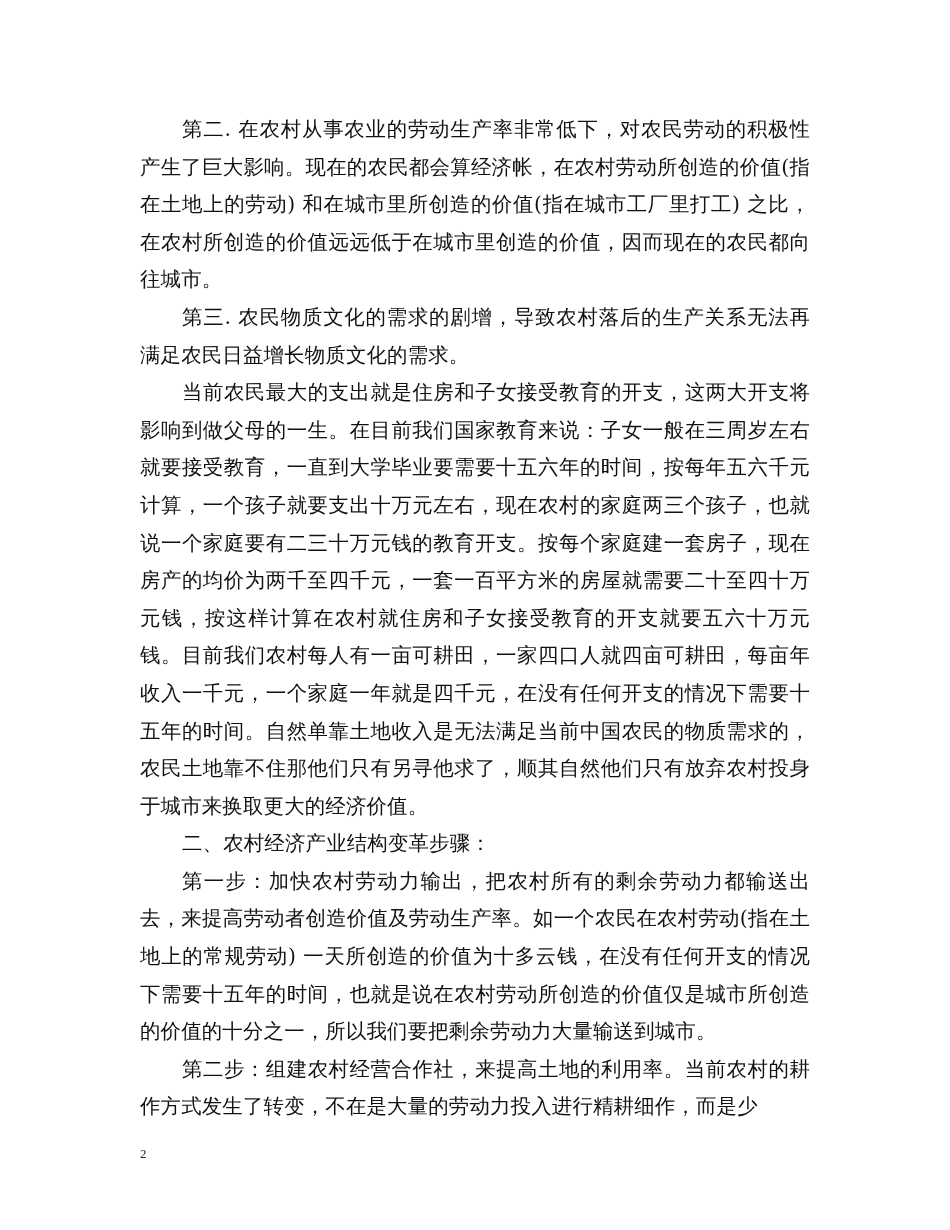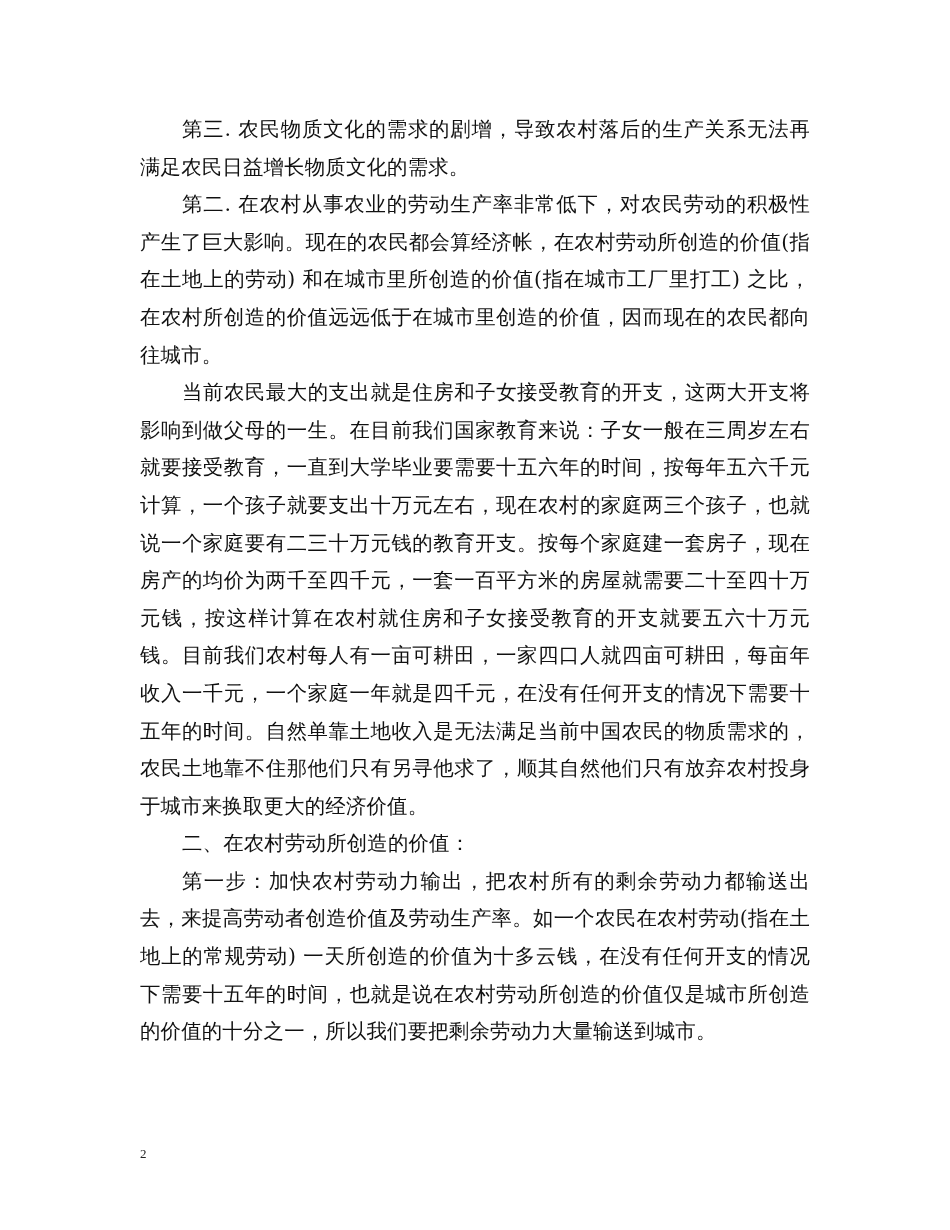--- a/index.html
+++ b/index.html
@@ -44,20 +44,21 @@
       font-size: 13px;
       font-family: "Liberation Serif", serif;
       color: #222222;
     }
   </style>
 </head>
 <body>
 
 <div class="page">
   <div class="body-text">
+    <p class="para">第二. 在农村从事农业的劳动生产率非常低下，对农民劳动的积极性产生了巨大影响。现在的农民都会算经济帐，在农村劳动所创造的价值(指在土地上的劳动) 和在城市里所创造的价值(指在城市工厂里打工) 之比，在农村所创造的价值远远低于在城市里创造的价值，因而现在的农民都向往城市。</p>
     <p class="para">第三. 农民物质文化的需求的剧增，导致农村落后的生产关系无法再满足农民日益增长物质文化的需求。</p>
-    <p class="para">第二. 在农村从事农业的劳动生产率非常低下，对农民劳动的积极性产生了巨大影响。现在的农民都会算经济帐，在农村劳动所创造的价值(指在土地上的劳动) 和在城市里所创造的价值(指在城市工厂里打工) 之比，在农村所创造的价值远远低于在城市里创造的价值，因而现在的农民都向往城市。</p>
     <p class="para">当前农民最大的支出就是住房和子女接受教育的开支，这两大开支将影响到做父母的一生。在目前我们国家教育来说：子女一般在三周岁左右就要接受教育，一直到大学毕业要需要十五六年的时间，按每年五六千元计算，一个孩子就要支出十万元左右，现在农村的家庭两三个孩子，也就说一个家庭要有二三十万元钱的教育开支。按每个家庭建一套房子，现在房产的均价为两千至四千元，一套一百平方米的房屋就需要二十至四十万元钱，按这样计算在农村就住房和子女接受教育的开支就要五六十万元钱。目前我们农村每人有一亩可耕田，一家四口人就四亩可耕田，每亩年收入一千元，一个家庭一年就是四千元，在没有任何开支的情况下需要十五年的时间。自然单靠土地收入是无法满足当前中国农民的物质需求的，农民土地靠不住那他们只有另寻他求了，顺其自然他们只有放弃农村投身于城市来换取更大的经济价值。</p>
-    <p class="para">二、在农村劳动所创造的价值：</p>
+    <p class="para">二、农村经济产业结构变革步骤：</p>
     <p class="para">第一步：加快农村劳动力输出，把农村所有的剩余劳动力都输送出去，来提高劳动者创造价值及劳动生产率。如一个农民在农村劳动(指在土地上的常规劳动) 一天所创造的价值为十多云钱，在没有任何开支的情况下需要十五年的时间，也就是说在农村劳动所创造的价值仅是城市所创造的价值的十分之一，所以我们要把剩余劳动力大量输送到城市。</p>
+    <p class="para">第二步：组建农村经营合作社，来提高土地的利用率。当前农村的耕作方式发生了转变，不在是大量的劳动力投入进行精耕细作，而是少</p>
   </div>
   <div class="page-number">2</div>
 </div>
 
 </body></html>

